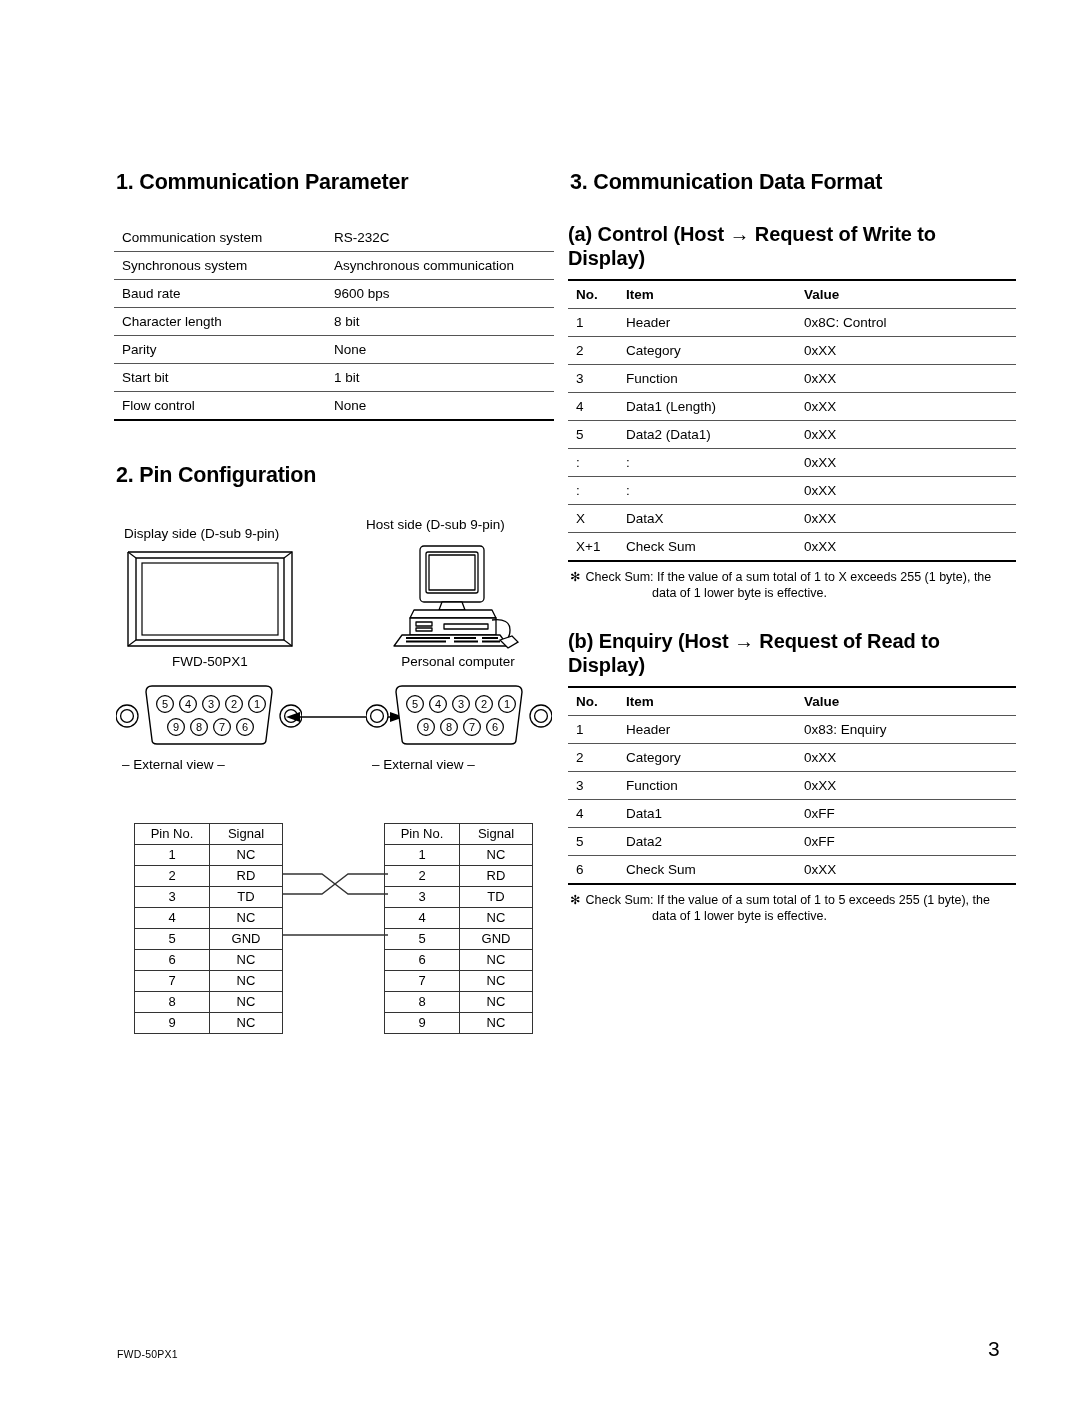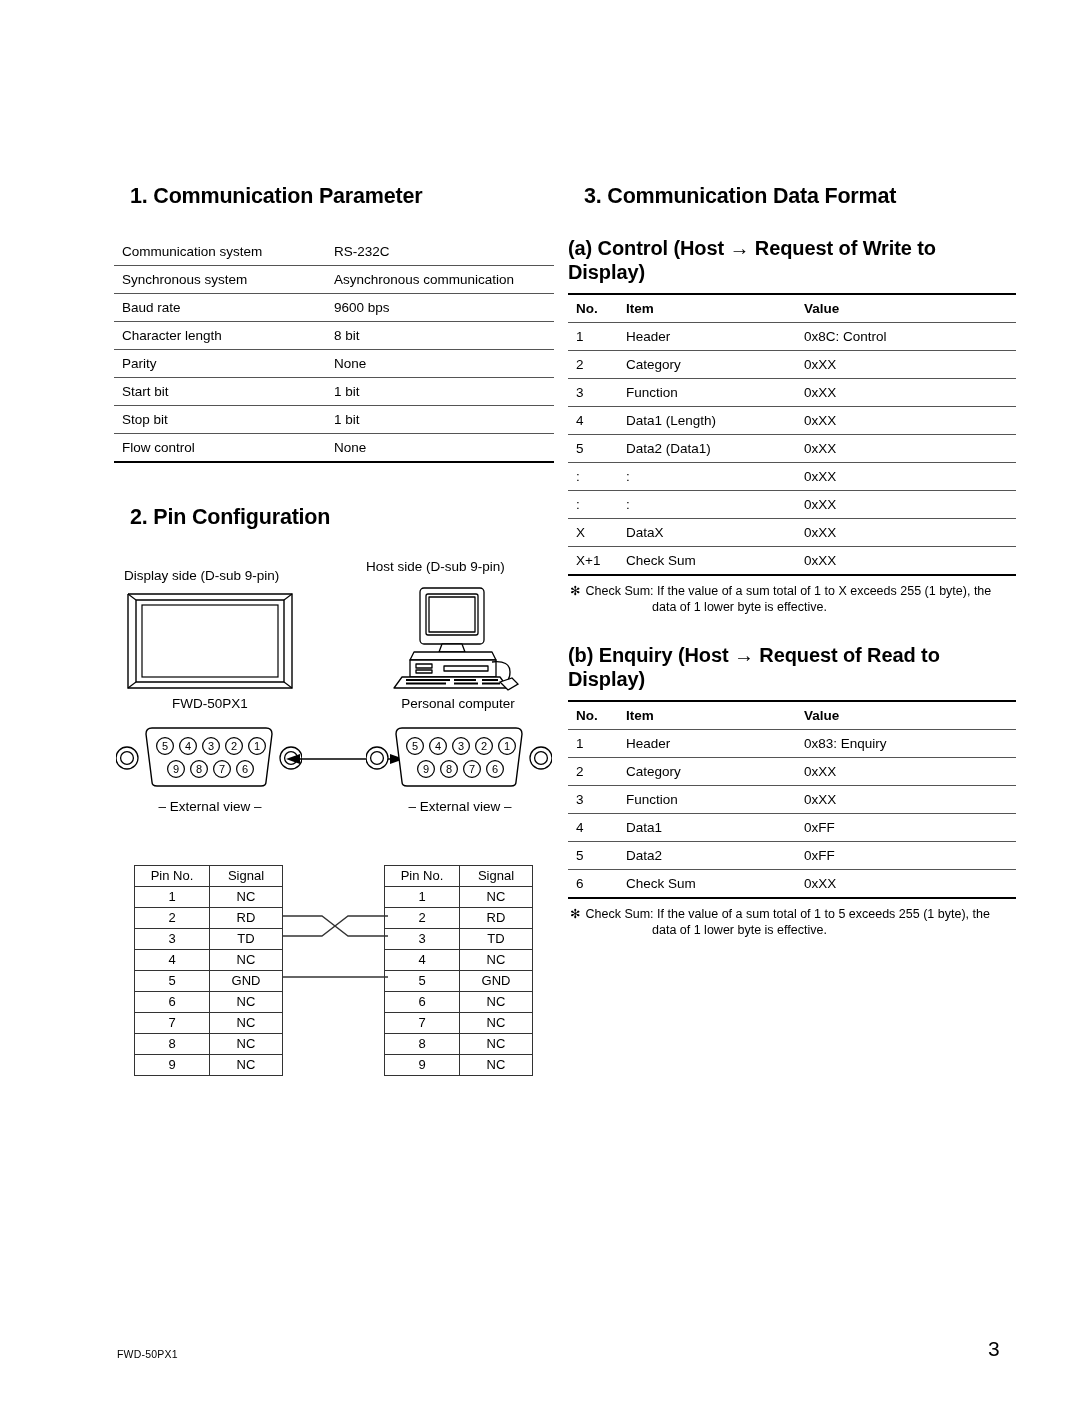--- a/index.html
+++ b/index.html
@@ -34,21 +34,21 @@
     position: absolute;
     left: 568px;
     top: 168px;
     width: 448px;
   }
 
   
   h1.section-title {
     font-size: 21.5px;
     font-weight: bold;
-    margin: 16px;
+    margin: 2px;
     letter-spacing: -0.2px;
     line-height: 1.2;
   }
   h2.sub-title {
     font-size: 20px;
     font-weight: bold;
     margin: 0;
     letter-spacing: -0.1px;
     line-height: 1.2;
   }
@@ -107,21 +107,21 @@
   }
   .device-caption {
     position: absolute;
     font-size: 13.5px;
     text-align: center;
     white-space: nowrap;
   }
   .ext-view {
     position: absolute;
     font-size: 13.5px;
-    text-align: center;
+    text-align: left;
     white-space: nowrap;
   }
 
   
   .pin-table {
     position: absolute;
     border-collapse: collapse;
     font-size: 13px;
     background: #fff;
   }
@@ -179,24 +179,20 @@
           <tr>
             <td class="param-label">Character length</td>
             <td>8 bit</td>
           </tr>
           <tr>
             <td class="param-label">Parity</td>
             <td>None</td>
           </tr>
           <tr>
             <td class="param-label">Start bit</td>
-            <td>1 bit</td>
-          </tr>
-          <tr>
-            <td class="param-label">Stop bit</td>
             <td>1 bit</td>
           </tr>
           <tr>
             <td class="param-label">Flow control</td>
             <td>None</td>
           </tr>
         </tbody>
     </table>
 
     <h1 class="section-title" style="margin-top:42px;">2. Pin Configuration</h1>

